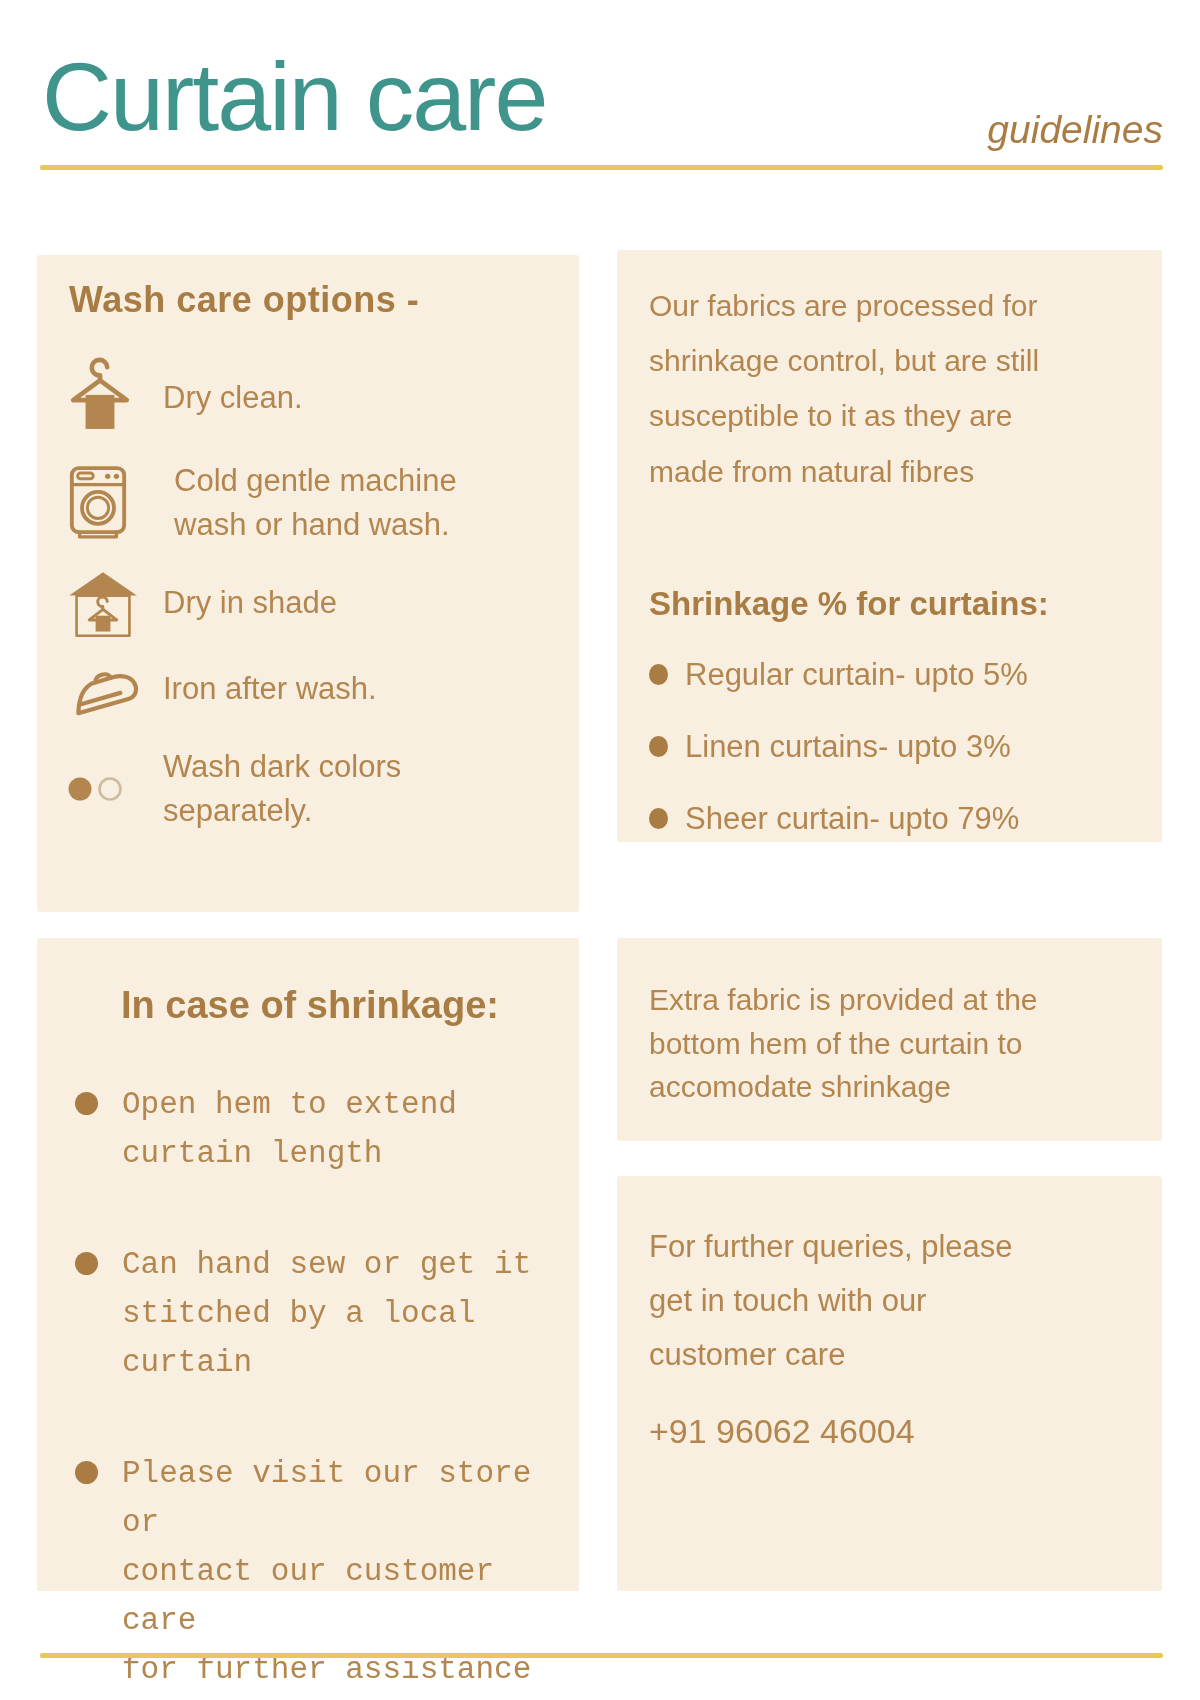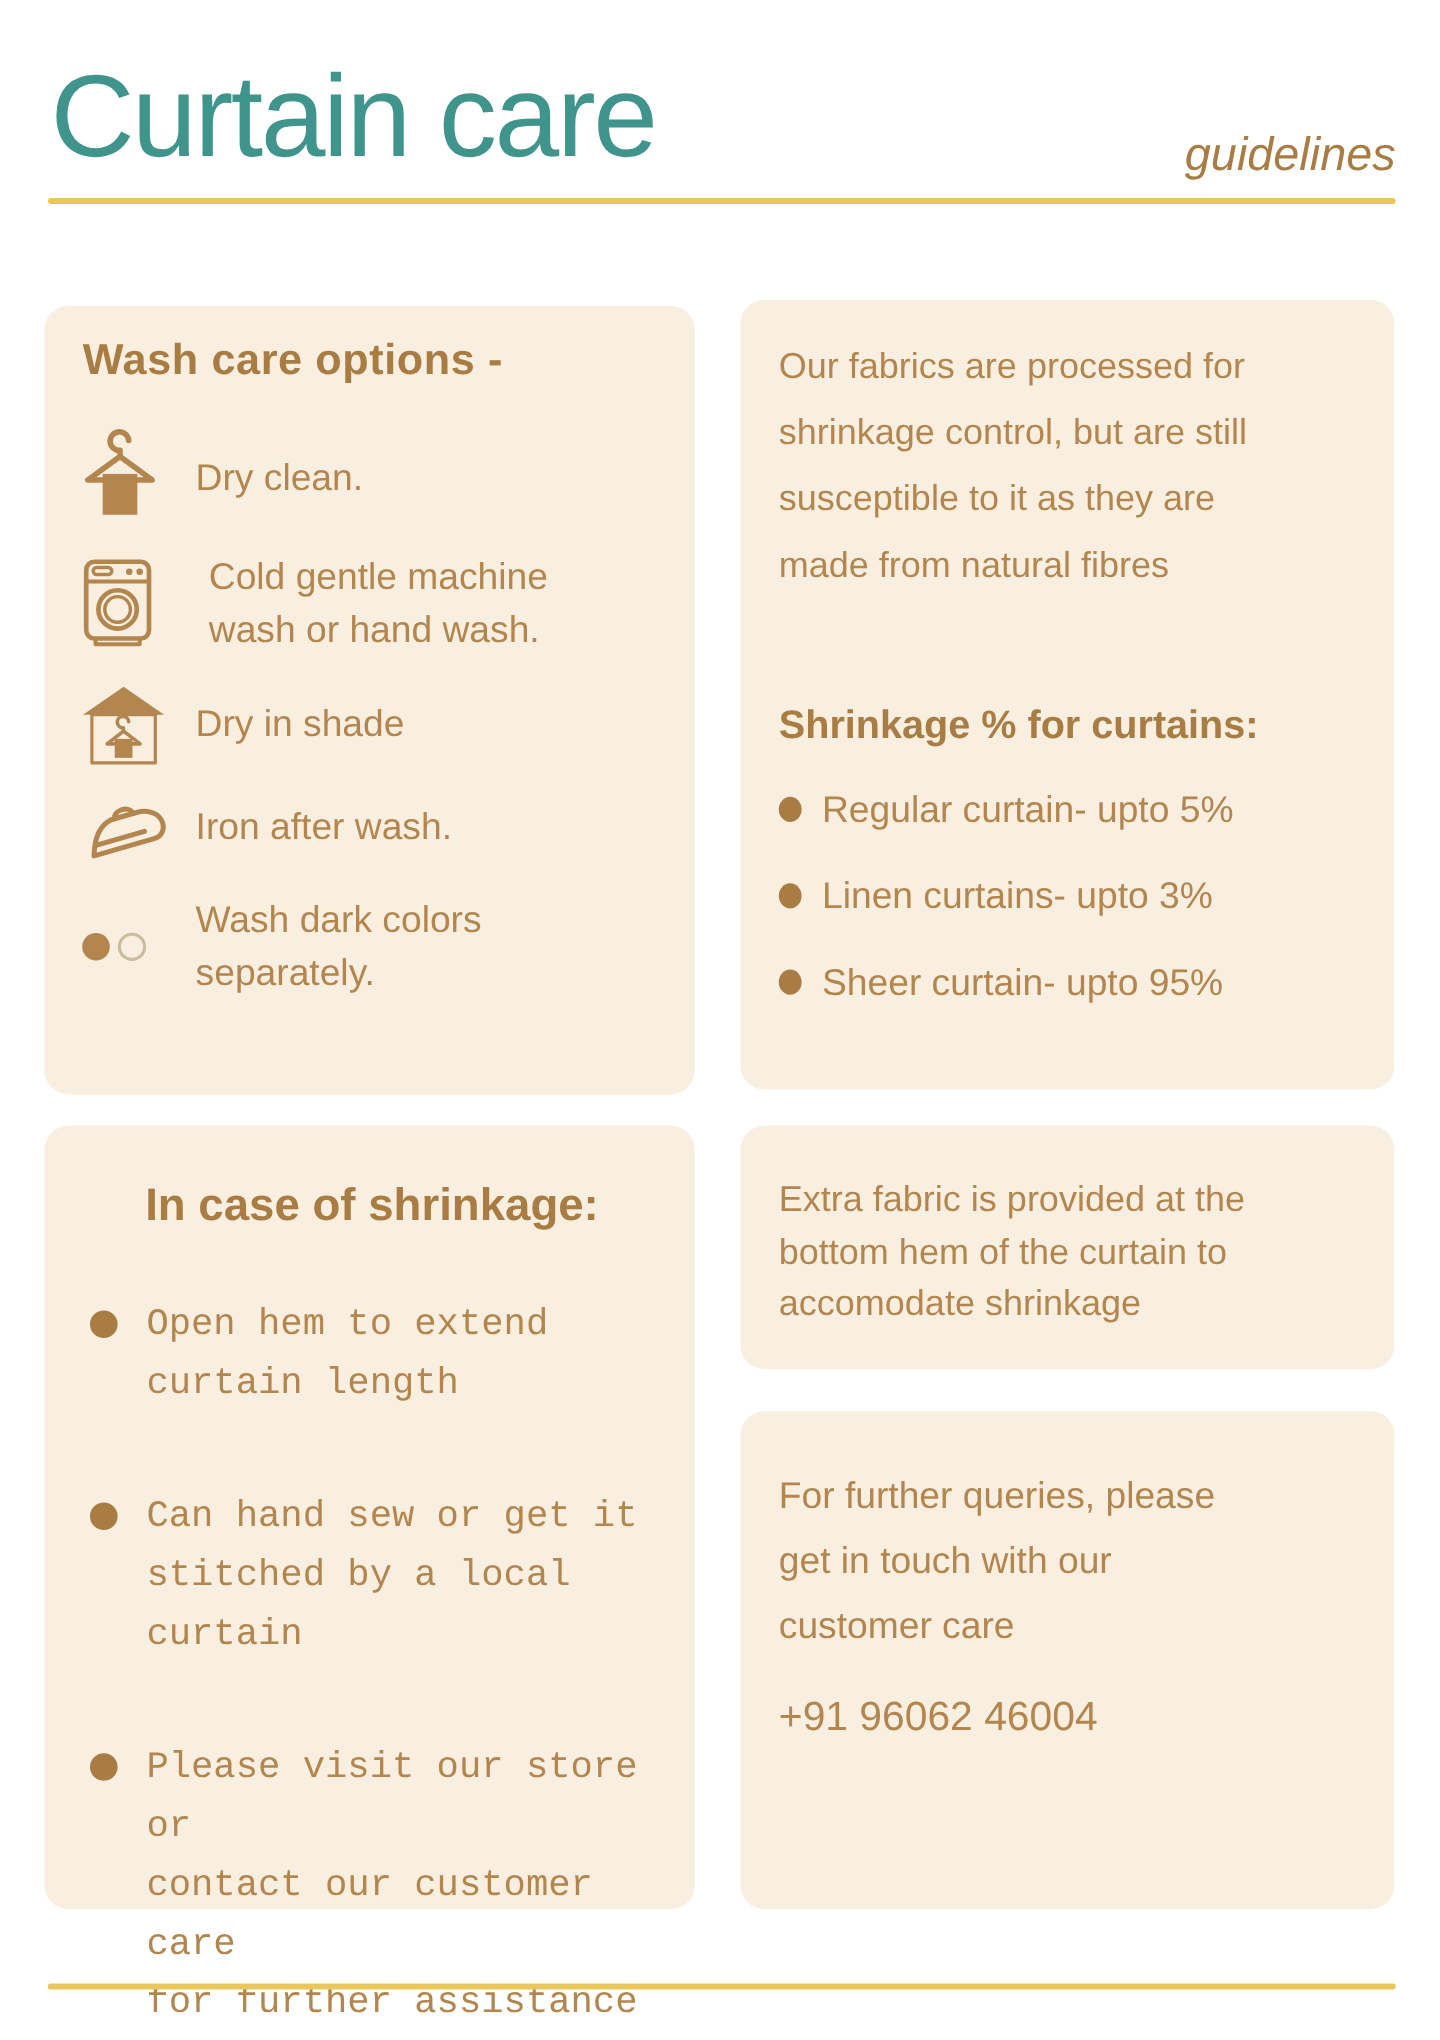--- a/index.html
+++ b/index.html
@@ -19,23 +19,23 @@
     position:absolute;left:42px;top:44px;margin:0;
     font-size:97px;font-weight:400;letter-spacing:-2px;color:var(--teal);line-height:1.1;
   }
   .subtitle{
     position:absolute;right:37px;top:108px;font-size:39px;color:var(--brown-deep);font-style:italic;
   }
   .rule{position:absolute;left:40px;width:1123px;height:5px;background:var(--gold);border-radius:2px;}
   .rule-top{top:165px;}
   .rule-bottom{top:1653px;}
 
-  .panel{position:absolute;background:var(--panel);border-radius:20px;box-sizing:border-box;}
+  .panel{position:absolute;background:var(--panel);border-radius:3px;box-sizing:border-box;}
   .panel-wash   {left:37px; top:255px; width:542px; height:657px; padding:24px 20px 0 30px;}
-  .panel-fabric {left:617px;top:250px; width:545px; height:658px; padding:28px 24px 0 32px;}
+  .panel-fabric {left:617px;top:250px; width:545px; height:592px; padding:28px 24px 0 32px;}
   .panel-case   {left:37px; top:938px; width:542px; height:653px; padding:46px 26px 0 30px;}
   .panel-extra  {left:617px;top:938px; width:545px; height:203px; padding:40px 24px 0 32px;}
   .panel-contact{left:617px;top:1176px;width:545px; height:415px; padding:44px 24px 0 32px;}
 
   .lines{white-space:pre-line;}
   .h-wash{margin:0 0 34px 2px;font-size:36px;font-weight:bold;color:var(--brown-deep);letter-spacing:.5px;}
   .wash-row{display:flex;align-items:center;margin-bottom:16px;}
   .wash-row .ic{flex:0 0 96px;display:flex;align-items:center;}
   .wash-row .txt{font-size:31px;line-height:1.42;color:var(--brown);}
   .r1{min-height:86px;}
@@ -152,21 +152,21 @@
     <div class="b-row">
       <span class="dot"></span>
       <span class="txt">Regular curtain- upto 5%</span>
     </div>
     <div class="b-row">
       <span class="dot"></span>
       <span class="txt">Linen curtains- upto 3%</span>
     </div>
     <div class="b-row">
       <span class="dot"></span>
-      <span class="txt">Sheer curtain- upto 95%</span>
+      <span class="txt">Sheer curtain- upto 79%</span>
     </div>
   </div>
 
   <div class="panel panel-case">
     <h3 class="h-case">In case of shrinkage:</h3>
     <div class="case-list">
       <div class="case-item">
         <span class="dot-lg"></span>
         <span class="txt lines">Open hem to extend
 curtain length</span>

